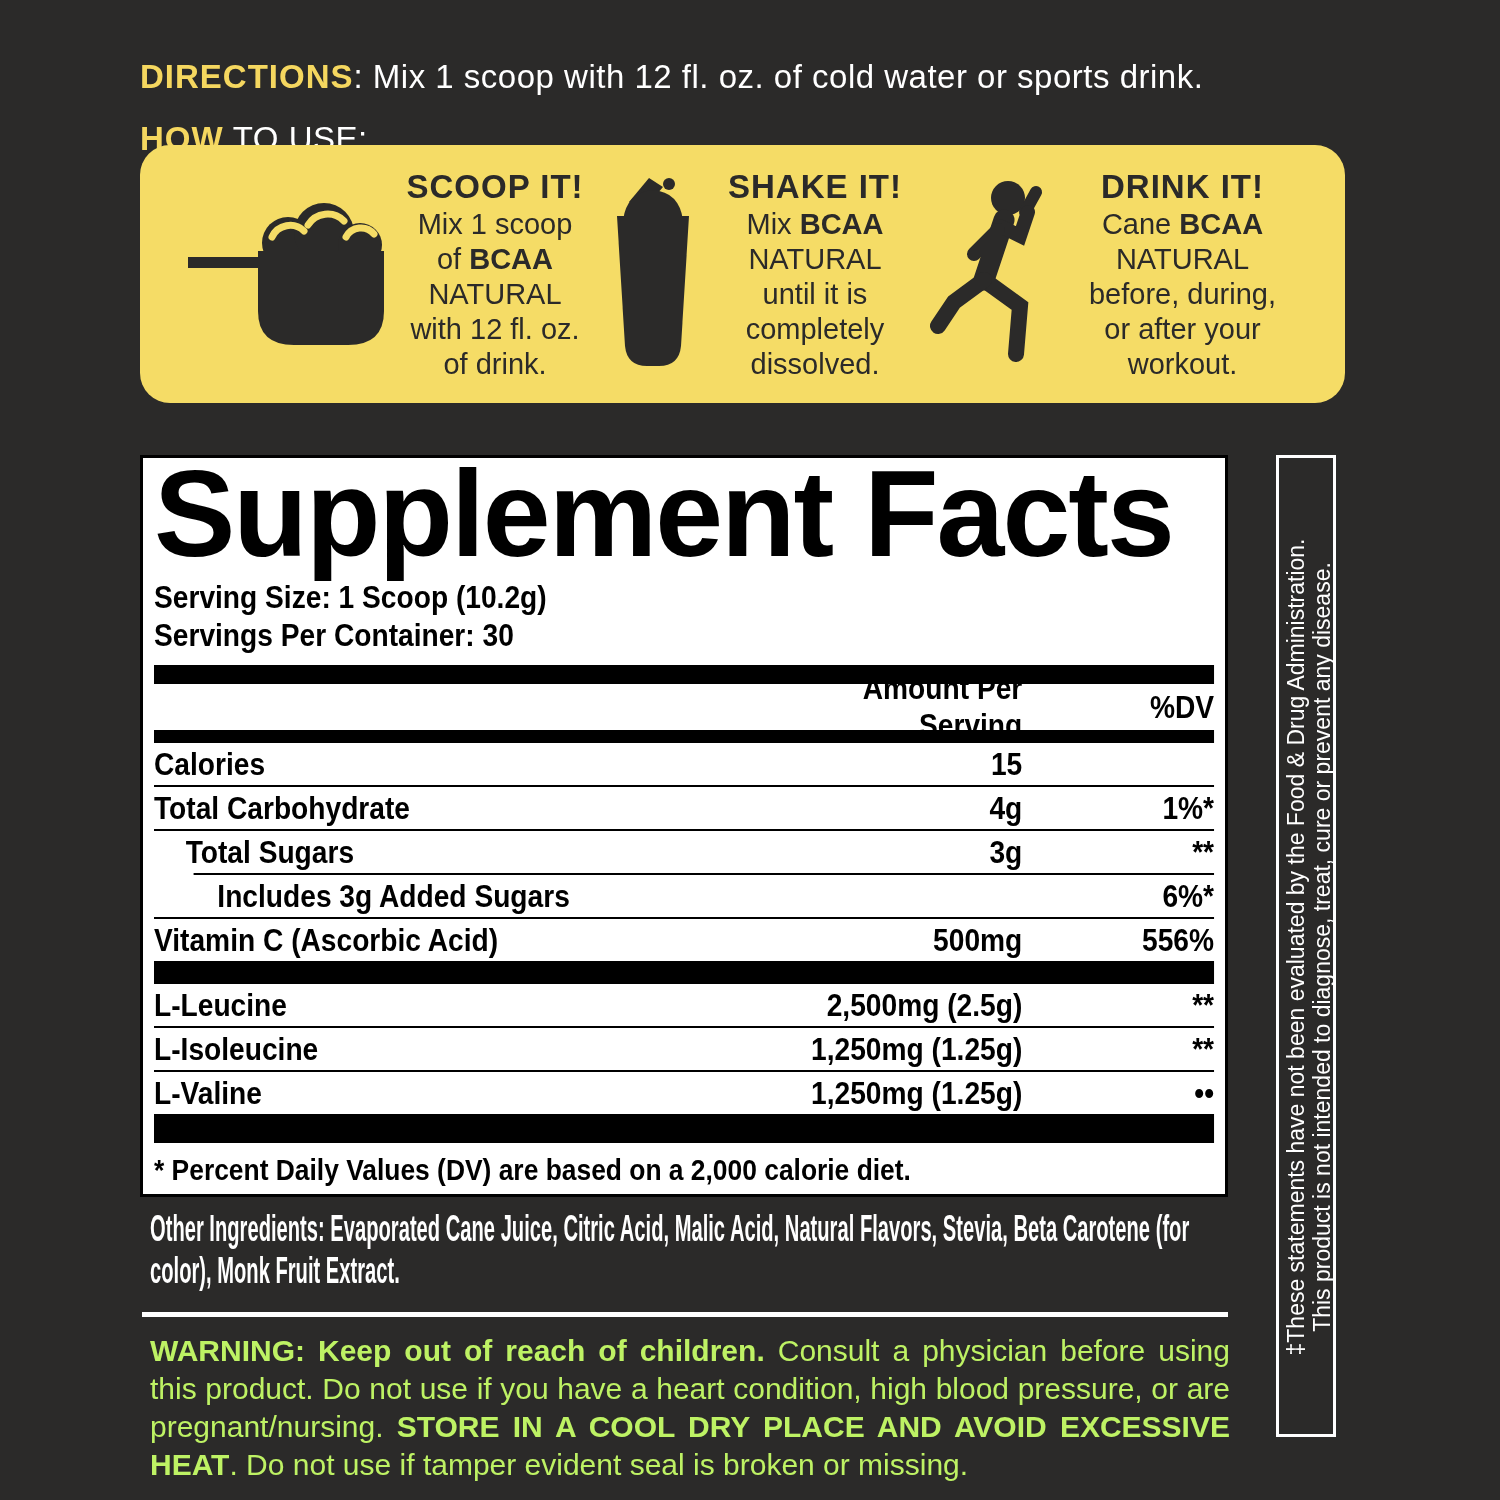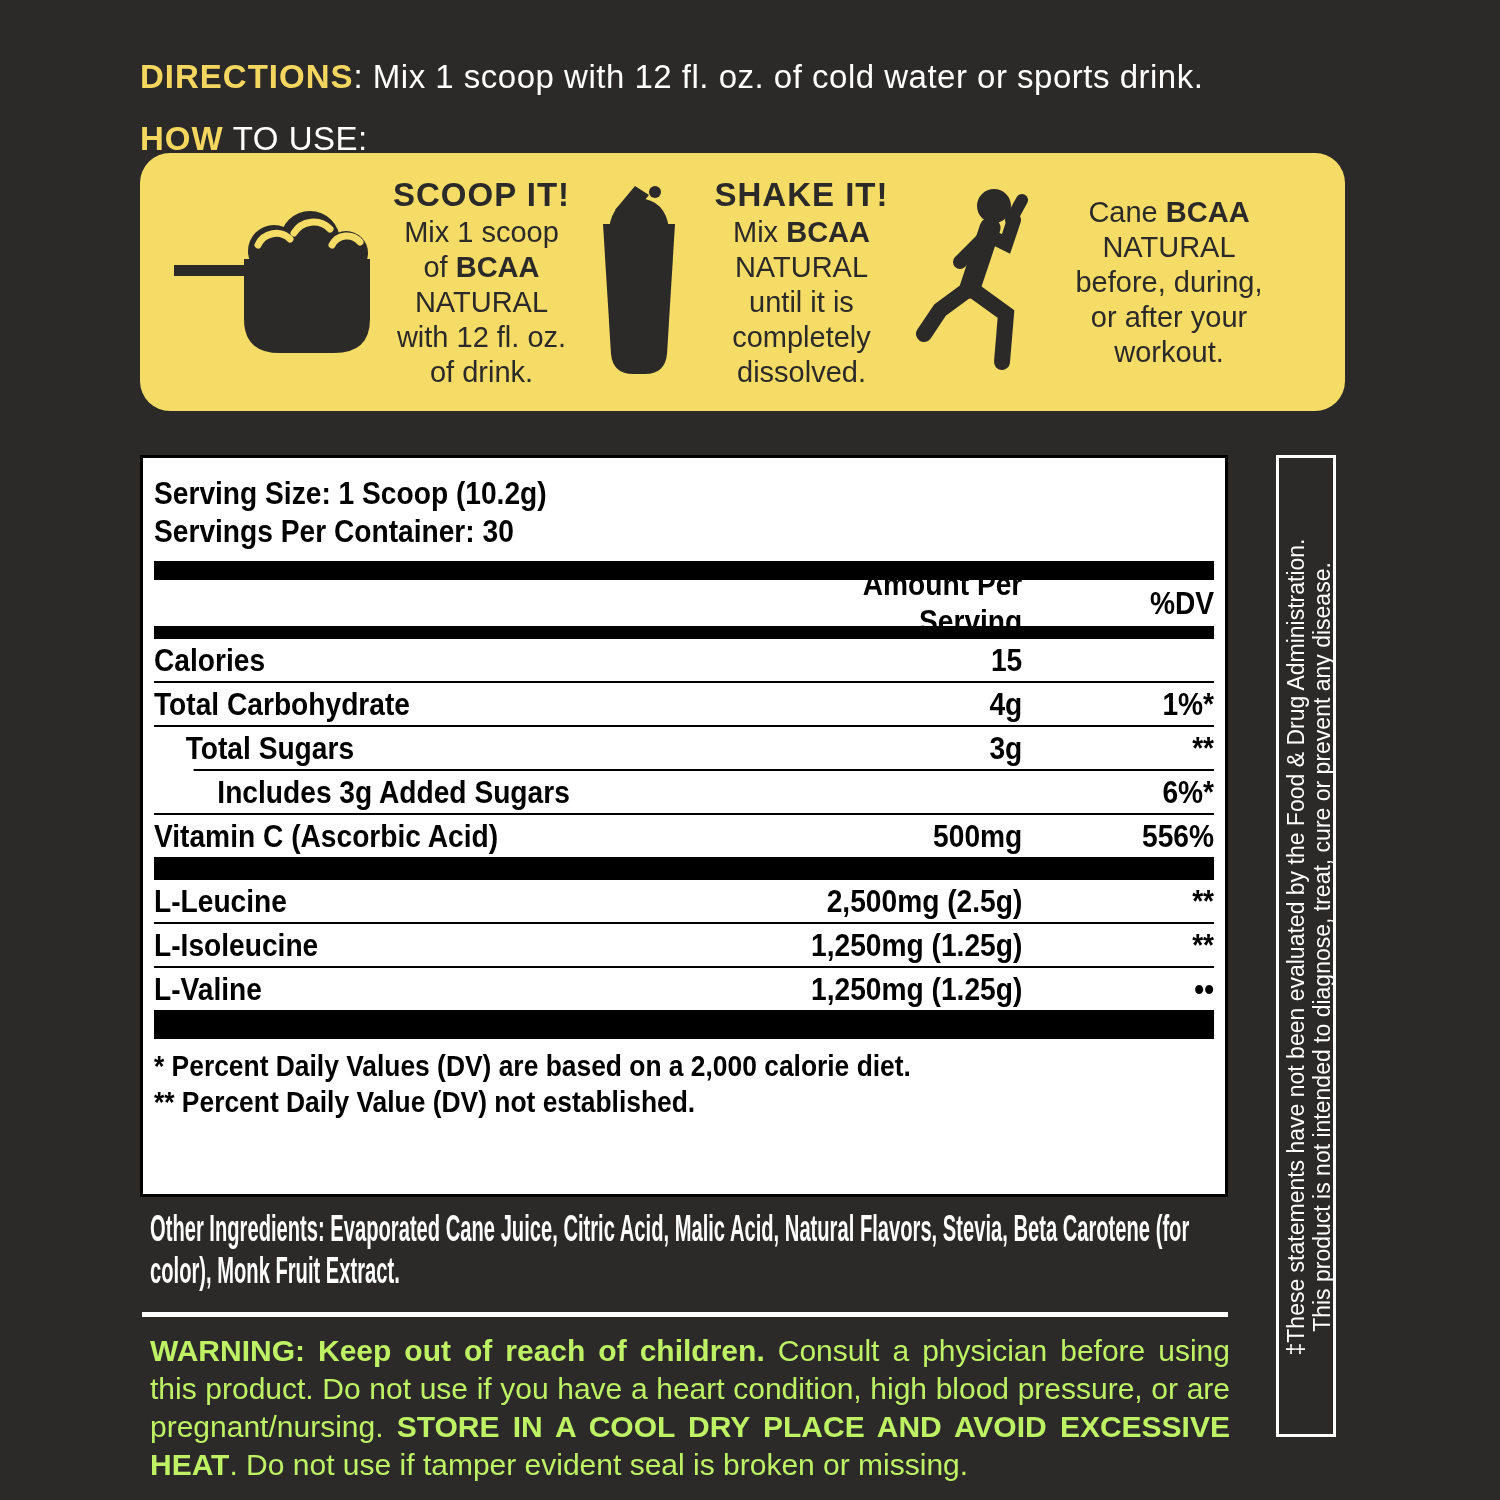--- a/index.html
+++ b/index.html
@@ -6,22 +6,22 @@
   .canvas{position:relative;width:1500px;height:1500px;background:#2b2a29;overflow:hidden;
           font-family:"Liberation Sans",sans-serif;}
 
   
   .hline{position:absolute;left:140px;color:#fff;font-size:33px;letter-spacing:.5px;white-space:nowrap;}
   .hline .yl{color:#f5d75f;font-weight:800;letter-spacing:1px;}
   .hline1{top:58px;}
   .hline2{top:120px;}
 
   
-  .usage{position:absolute;left:140px;top:153px;width:1205px;height:258px;background:#f5dc66;
-         border-radius:30px;display:flex;align-items:center;justify-content:flex-start;
+  .usage{position:absolute;left:140px;top:145px;width:1205px;height:258px;background:#f5dc66;
+         border-radius:30px;display:flex;align-items:center;justify-content:center;
          padding:0 34px;box-sizing:border-box;color:#2b2a29;}
   .step{display:flex;align-items:center;}
   .step .txt{text-align:center;line-height:35px;font-size:29px;}
   .step .ttl{font-size:33px;font-weight:800;letter-spacing:1px;line-height:40px;}
   .step b{font-weight:700;}
   .icon-wrap{flex:0 0 auto;display:flex;align-items:center;justify-content:center;}
 
   
   .facts{position:absolute;left:140px;top:455px;width:1088px;height:742px;background:#fff;
          border:3px solid #000;box-sizing:border-box;color:#000;padding:2px 11px;overflow:hidden;}
@@ -127,30 +127,32 @@
             <line x1="97" y1="38" x2="108" y2="18" stroke-width="12"></line>
             <path d="M76,46 L56,106" stroke-width="21"></path>
             <path d="M72,52 L92,62 L100,38" stroke-width="14"></path>
             <path d="M70,56 L46,80" stroke-width="14"></path>
             <path d="M56,106 L92,132 L88,180" stroke-width="16"></path>
             <path d="M56,106 L26,128 L10,152" stroke-width="16"></path>
           </g>
         </svg>
       </div>
       <div class="txt" style="width:230px">
+        <div class="ttl">DRINK IT!</div>
         <div><span>Cane </span><b>BCAA</b></div>
         <div>NATURAL</div>
         <div>before, during,</div>
         <div>or after your</div>
         <div>workout.</div>
       </div>
     </div>
   </div>
 
   <div class="facts">
+    <div class="facts-title">Supplement Facts</div>
     <div class="fx">
       <div class="sv">Serving Size: 1 Scoop (10.2g)</div>
       <div class="sv">Servings Per Container: 30</div>
 
       <div class="bar bar1"></div>
 
       <div class="frow hdr">
         <div class="n"></div>
         <div class="amt">Amount Per Serving</div>
         <div class="dv">%DV</div>

